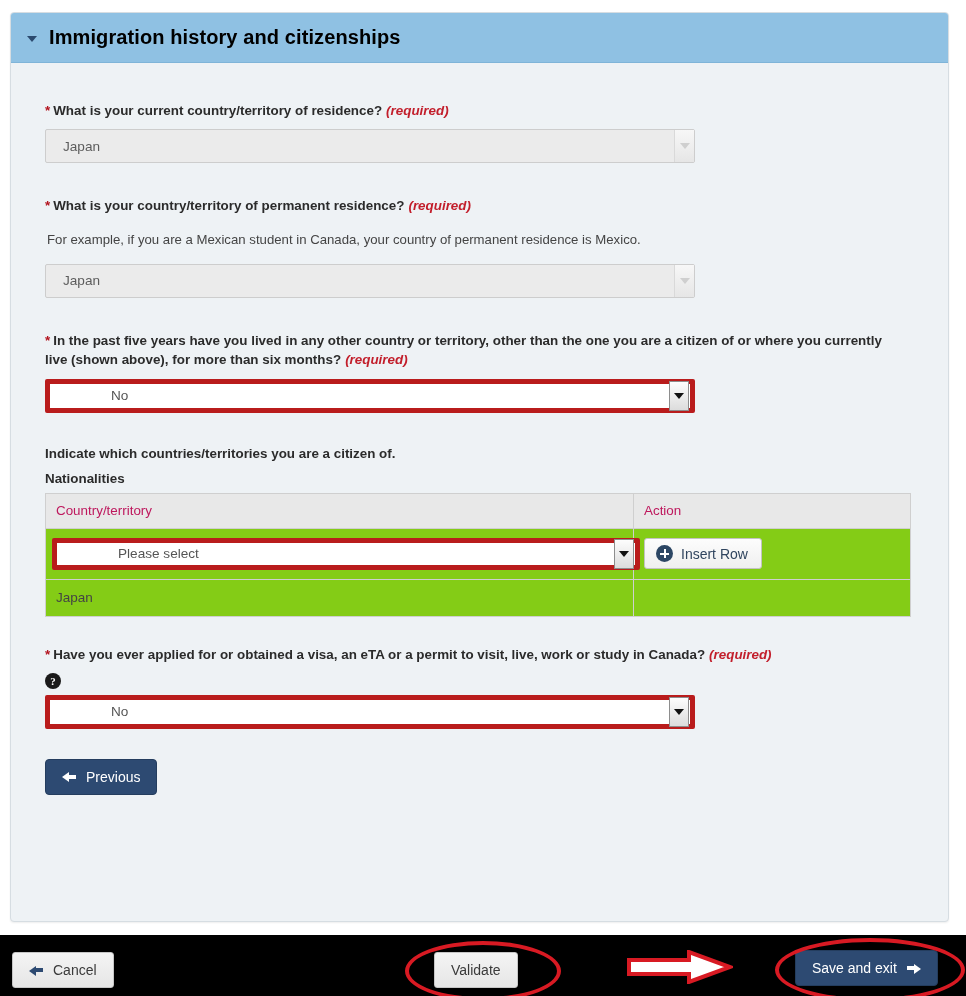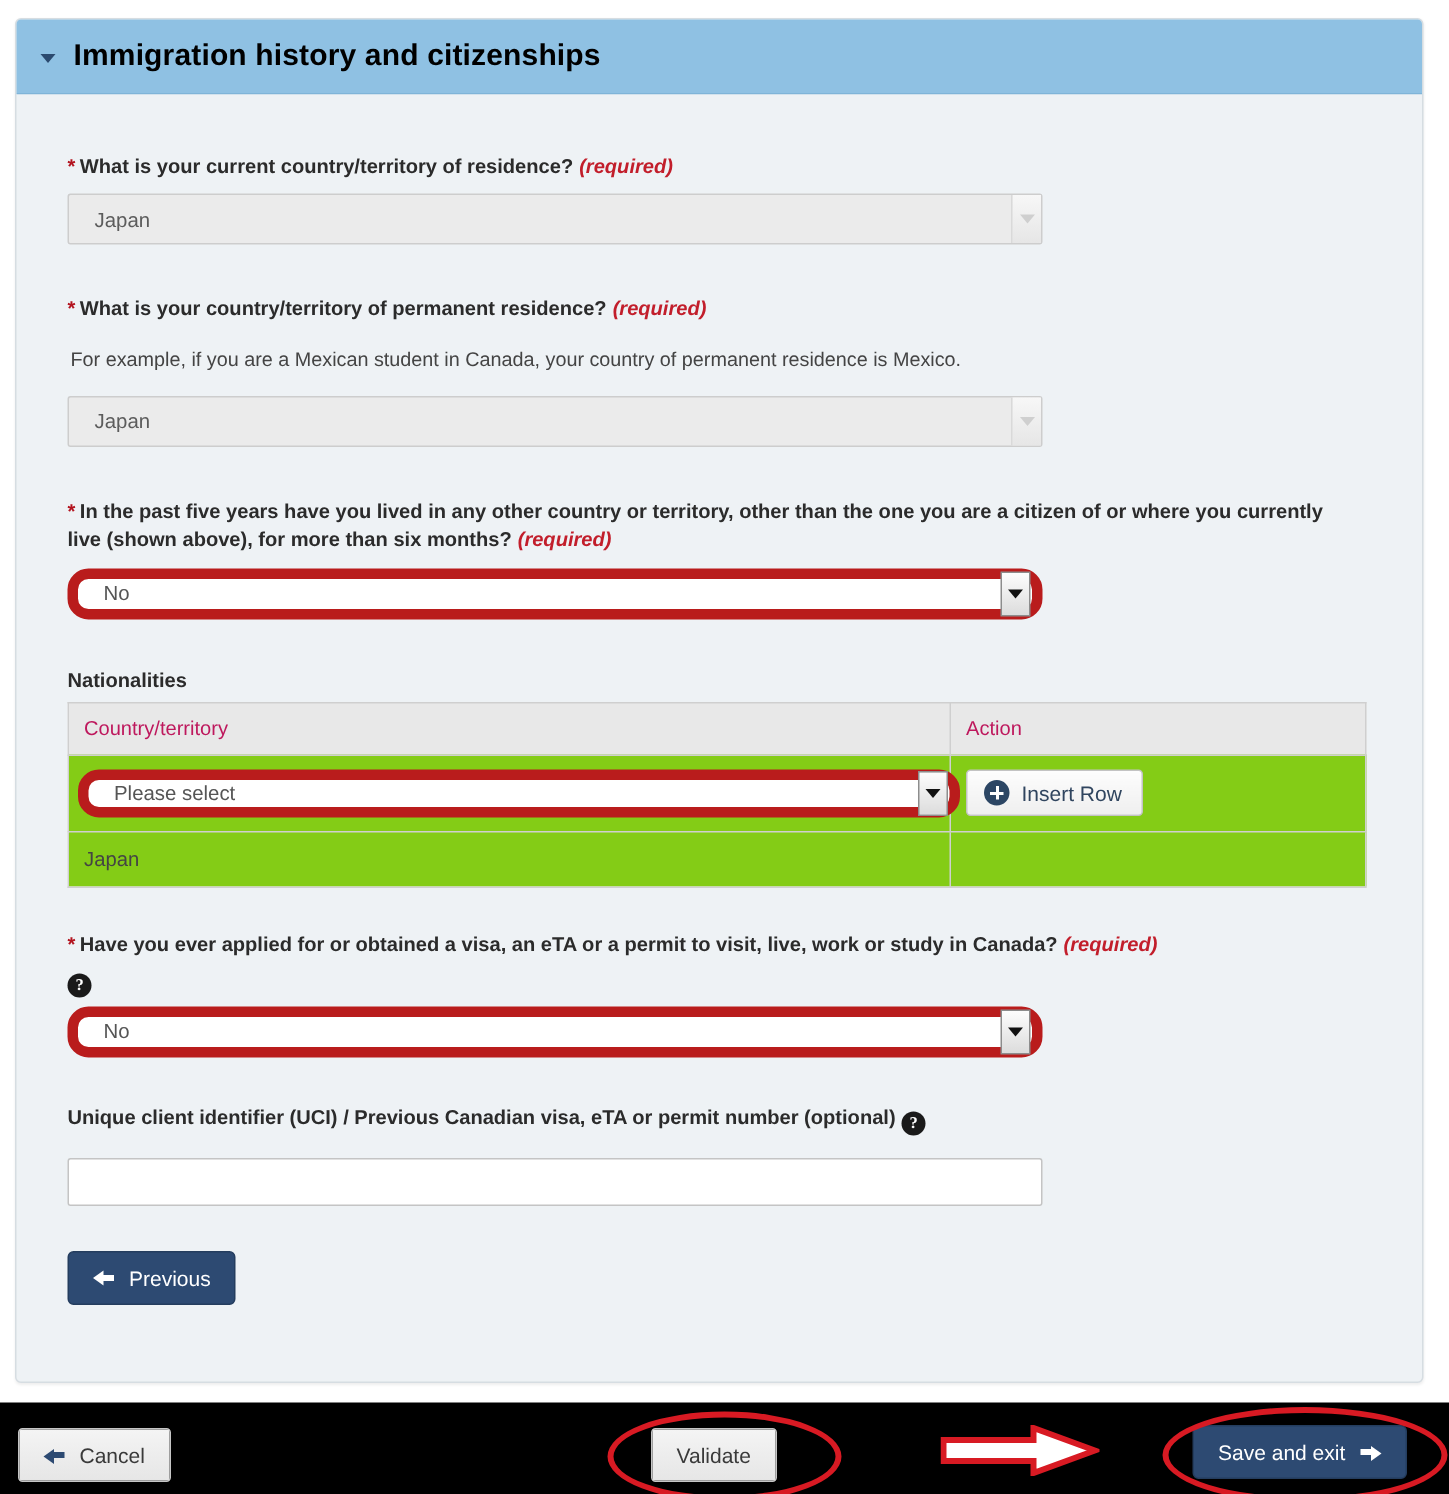--- a/index.html
+++ b/index.html
@@ -106,22 +106,23 @@
     overflow: hidden;
   }
   .sel.disabled {
     background: #ebebeb;
     border: 1px solid #cdcdcd;
     border-radius: 2px;
   }
   .sel.disabled .sel-text { color: #5c5c5c; }
   .sel.enabled {
     background: #ffffff;
-    border: 7px solid #b91c1c;
-    border-radius: 14px;
+    border: 5px solid #b91c1c;
+    border-radius: 2px;
+    padding-left: 44px;
   }
   .sel-arrow {
     width: 20px;
     height: 100%;
     box-sizing: border-box;
     display: flex;
     align-items: center;
     justify-content: center;
     flex: 0 0 auto;
   }
@@ -371,20 +372,21 @@
       </div>
       <div class="sel enabled">
         <span class="sel-text">No</span>
         <span class="sel-arrow">
             <span class="tri"></span>
           </span>
       </div>
     </div>
 
     <div class="field-block" style="margin-top:33px;">
+      <div class="subhead">Indicate which countries/territories you are a citizen of.</div>
       <div class="subhead" style="margin-top:10px;">Nationalities</div>
 
       <table class="nat-table">
         <thead>
           <tr>
             <th>Country/territory</th>
             <th class="col-action">Action</th>
           </tr>
         </thead>
         <tbody>
@@ -418,26 +420,20 @@
       </div>
       <span class="help-icon" style="margin-left:0;margin-top:2px;">?</span>
       <div class="sel enabled" style="margin-top:6px;">
         <span class="sel-text">No</span>
         <span class="sel-arrow">
             <span class="tri"></span>
           </span>
       </div>
     </div>
 
-    <div class="field-block" style="margin-top:30px;">
-      <div class="qlabel">
-        <span>Unique client identifier (UCI) / Previous Canadian visa, eTA or permit number (optional)</span><span class="help-icon">?</span>
-      </div>
-      <input class="txt-input" type="text" value="" style="">
-    </div>
 
     <div class="prev-wrap">
       <button class="btn-primary">
         <span class="arrow-left"></span>
         <span>Previous</span>
       </button>
     </div>
 
   </div>
 </div>

